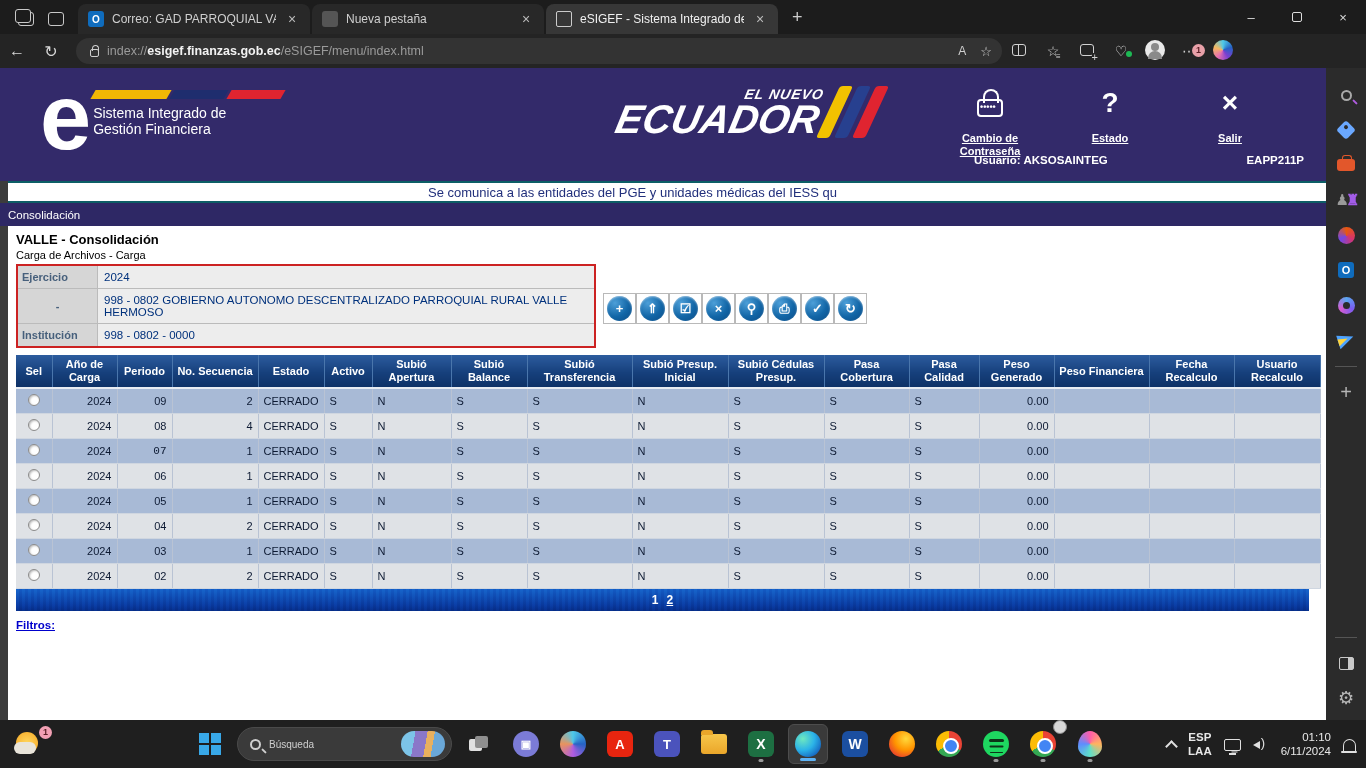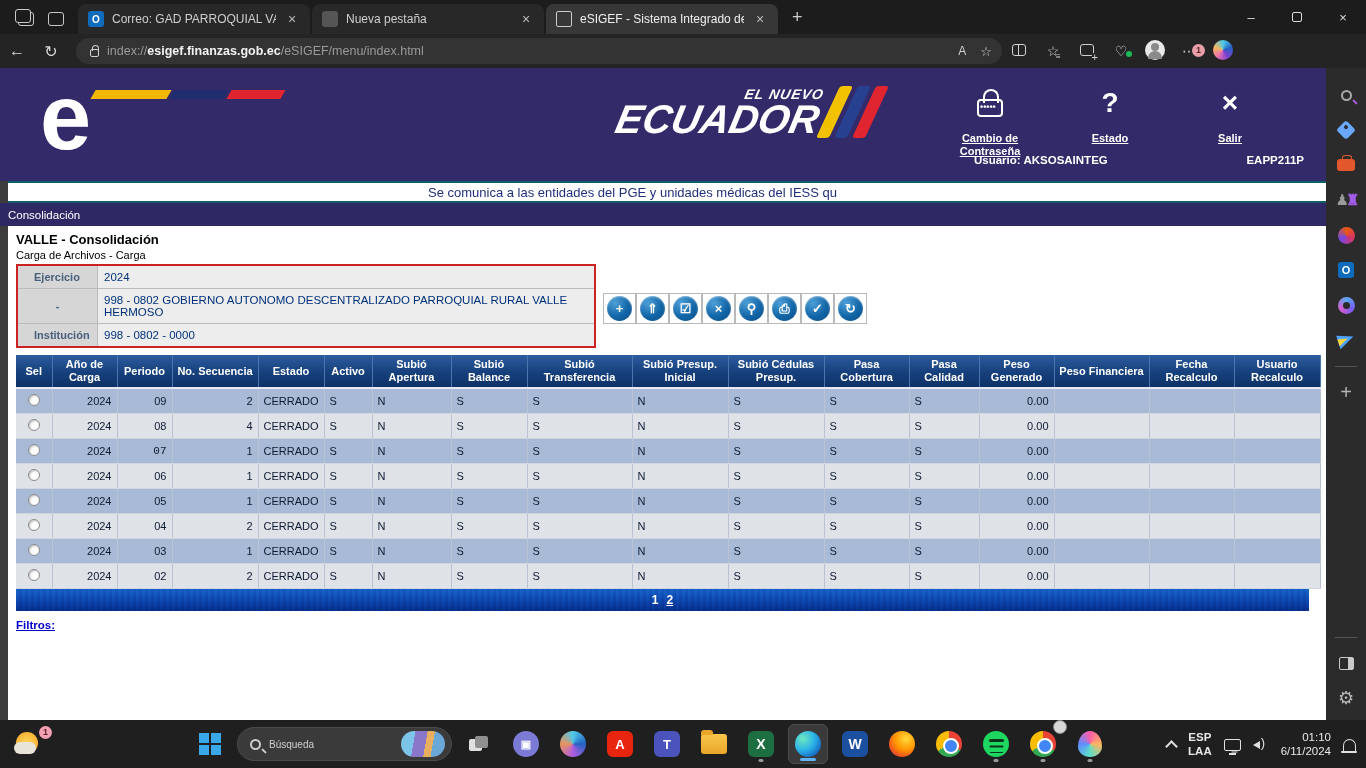--- a/index.html
+++ b/index.html
@@ -78,21 +78,21 @@
   #marquee span { position:absolute; left:420px; top:2px; white-space:nowrap; color:#22307c; font-size:13px; }
   #menubar { position:absolute; left:0; top:203px; width:1326px; height:23px; background:#2e2865; color:#fff; font-size:11.5px; display:flex; align-items:center; padding-left:8px; }
 
   
   #content { position:absolute; left:8px; top:226px; width:1318px; height:494px; background:#fff; }
   #page-title { position:absolute; left:8px; top:6px; font-size:13px; font-weight:bold; color:#000; }
   #page-subtitle { position:absolute; left:8px; top:23px; font-size:11px; color:#000; }
   #formbox { position:absolute; left:8px; top:38px; width:580px; border:2px solid #cc2222; background:#ededed; }
   .frow { display:flex; border-bottom:1px solid #bbb; }
   .frow:last-child { border-bottom:none; }
-  .flabel { width:80px; background:#d6d6d6; color:#47607c; font-weight:bold; font-size:11px; padding:5px 16px; text-align:right; border-right:1px solid #bbb; display:flex; align-items:center; }
+  .flabel { width:80px; background:#d6d6d6; color:#47607c; font-weight:bold; font-size:11px; padding:5px 4px; text-align:right; border-right:1px solid #bbb; display:flex; align-items:center; }
   .frow:nth-child(2) .flabel { justify-content:center; }
   .fvalue { flex:1; color:#00317c; font-size:11.5px; padding:5px 6px; display:flex; align-items:center; }
   #action-toolbar { position:absolute; left:595px; top:67px; display:flex; }
   .act-btn { width:33px; height:31px; background:#fff; border:1px solid #b9b9b9; margin-right:0; display:flex; align-items:center; justify-content:center; }
   .act-btn .ball { width:25px; height:25px; border-radius:50%; background:radial-gradient(circle at 32% 28%, #4d9fd8, #1266a7 55%, #0a4a84); color:#fff; font-size:13px; font-weight:bold; display:flex; align-items:center; justify-content:center; box-shadow:inset 0 1px 2px rgba(255,255,255,.5); }
 
   
   #grid { position:absolute; left:8px; top:129px; border-collapse:collapse; table-layout:fixed; }
   #grid th { background:linear-gradient(#2d5c9e, #16407c 55%, #0e3166); color:#fff; font-size:11px; font-weight:bold; border-right:1px solid #4a76ac; border-bottom:2px solid #e8ecf2; padding:2px 2px; line-height:13px; height:33px; text-align:center; }
   #grid td { font-size:11px; color:#0d1a33; padding:2px 5px; height:25px; border-right:1px solid #b9c3d4; border-bottom:1px solid #cfd6e0; overflow:hidden; white-space:nowrap; }
@@ -231,20 +231,21 @@
 
 <div id="site-header">
   <div id="logo">
     <span class="logo-e">e</span>
     <div class="logo-right">
       <div class="logo-stripes">
           <i></i>
           <i></i>
           <i></i>
         </div>
+      <div class="logo-sub"><span>Sistema Integrado de</span><br><span>Gestión Financiera</span></div>
     </div>
   </div>
   <div id="ecuador">
     <div class="ec-text">
       <div class="ec-l1">EL NUEVO</div>
       <div class="ec-l2">ECUADOR</div>
     </div>
     <div class="ec-stripes">
         <i></i>
         <i></i>

